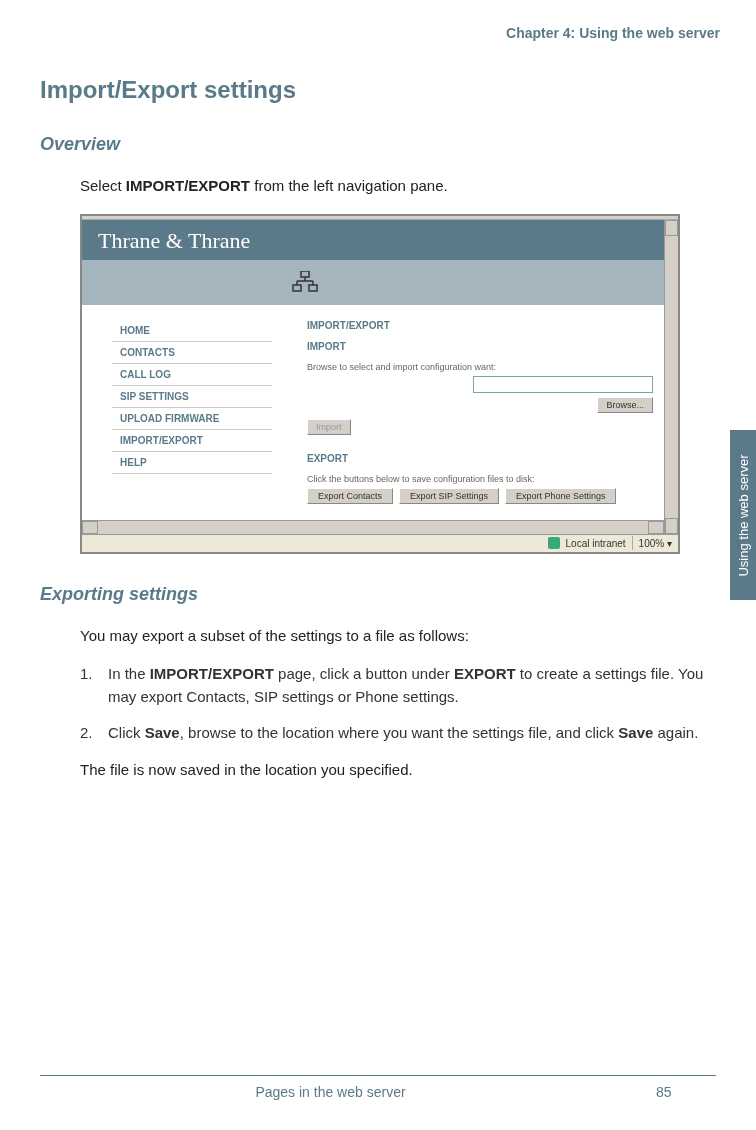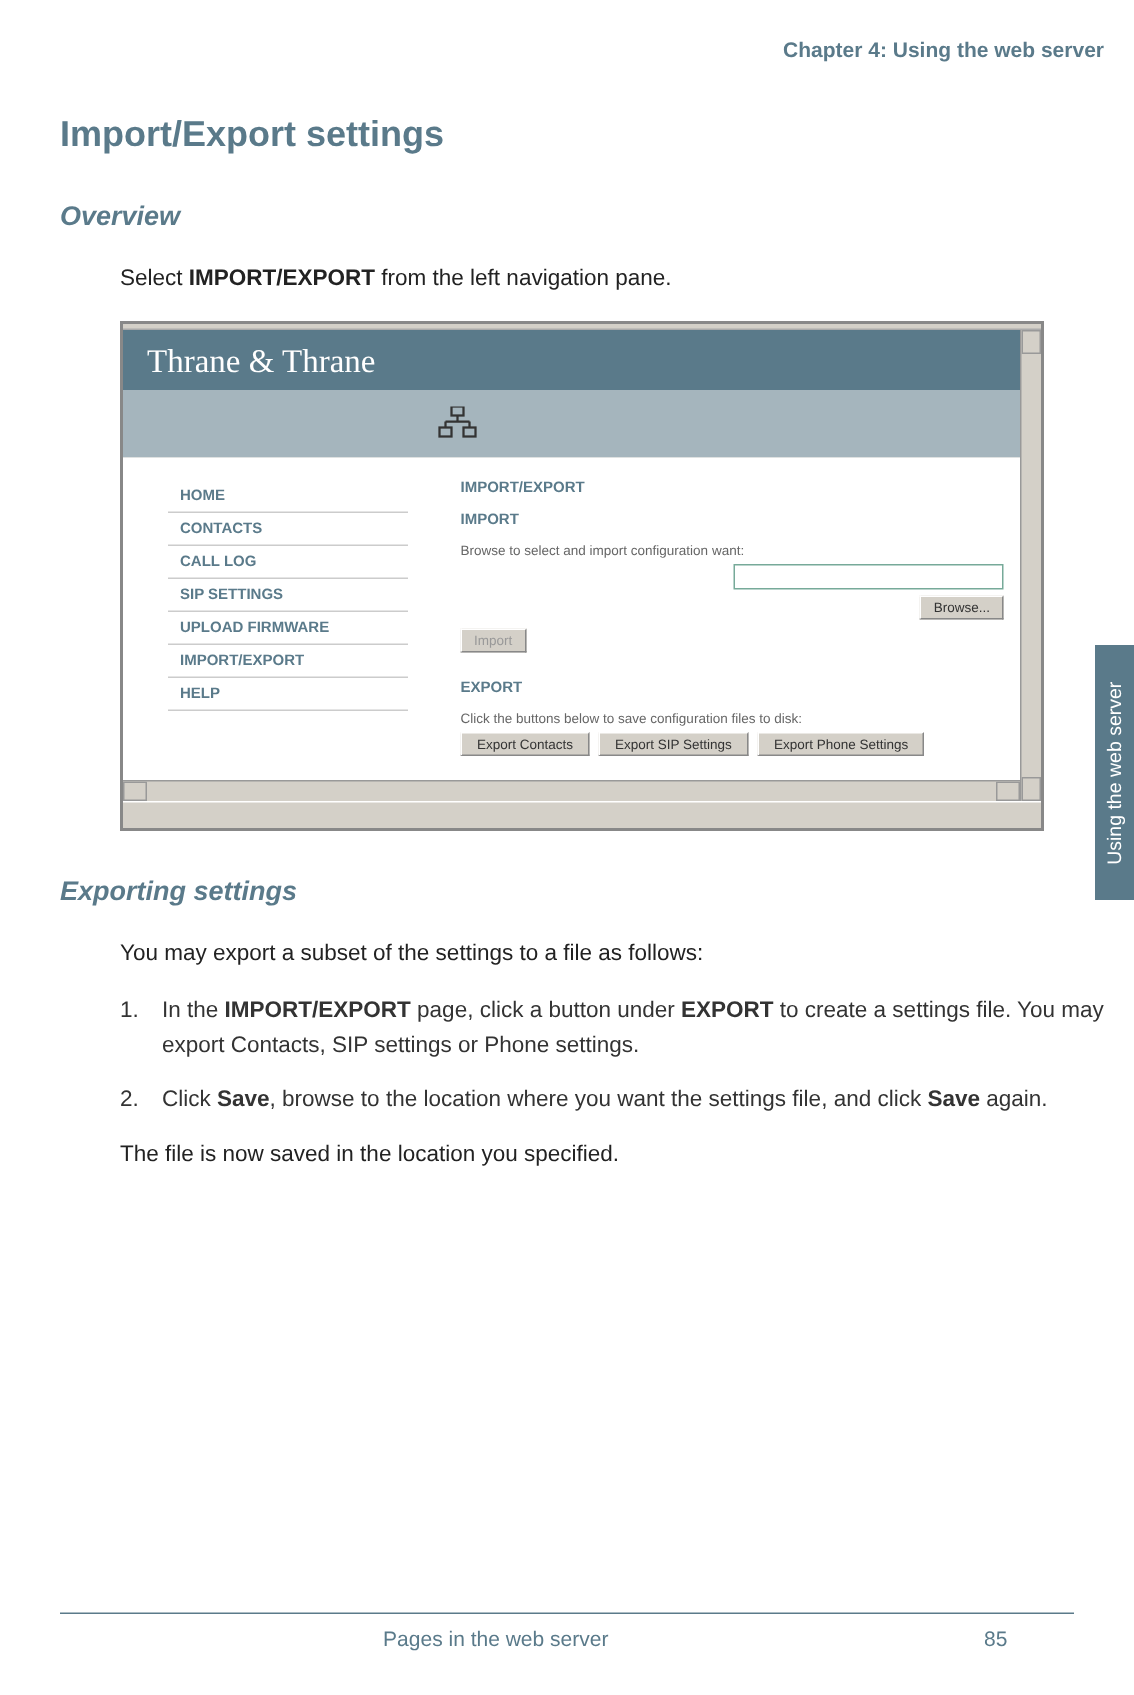--- a/index.html
+++ b/index.html
@@ -5,21 +5,21 @@
     * { margin: 0; padding: 0; box-sizing: border-box; }
     body {
       width: 756px;
       height: 1130px;
       font-family: "Trebuchet MS", Arial, sans-serif;
       color: #333;
       position: relative;
       background: #fff;
     }
     .page {
-      padding: 20px 20px 60px 40px;
+      padding: 20px 36px 60px 40px;
     }
     .chapter-header {
       text-align: right;
       color: #5a7a8a;
       font-weight: bold;
       font-size: 14px;
       margin-bottom: 35px;
       margin-top: 5px;
     }
     .h1 {
@@ -304,20 +304,26 @@
         <div class="ss-label">Click the buttons below to save configuration files to disk:</div>
         <div class="ss-export-row">
           <button class="ss-btn">Export Contacts</button>
           <button class="ss-btn">Export SIP Settings</button>
           <button class="ss-btn">Export Phone Settings</button>
         </div>
       </div>
     </div>
     <div class="ss-scrollbar-v"></div>
     <div class="ss-scrollbar-h"></div>
+    <div class="ss-statusbar">
+      <span class="ss-zone-icon"></span>
+      <span>Local intranet</span>
+      <span class="ss-status-sep"></span>
+      <span><span>100%</span> ▾</span>
+    </div>
   </div>
 
   <div class="h2">Exporting settings</div>
 
   <p class="body-text">You may export a subset of the settings to a file as follows:</p>
 
   <div class="ol">
     <div class="ol-item">
       <div class="ol-num">1.</div>
       <div class="ol-text">

